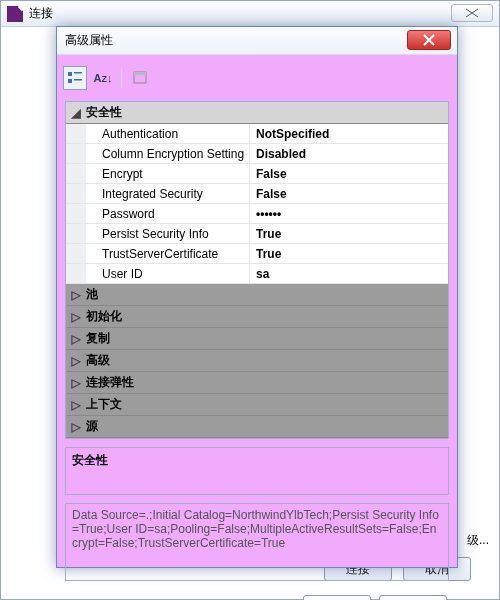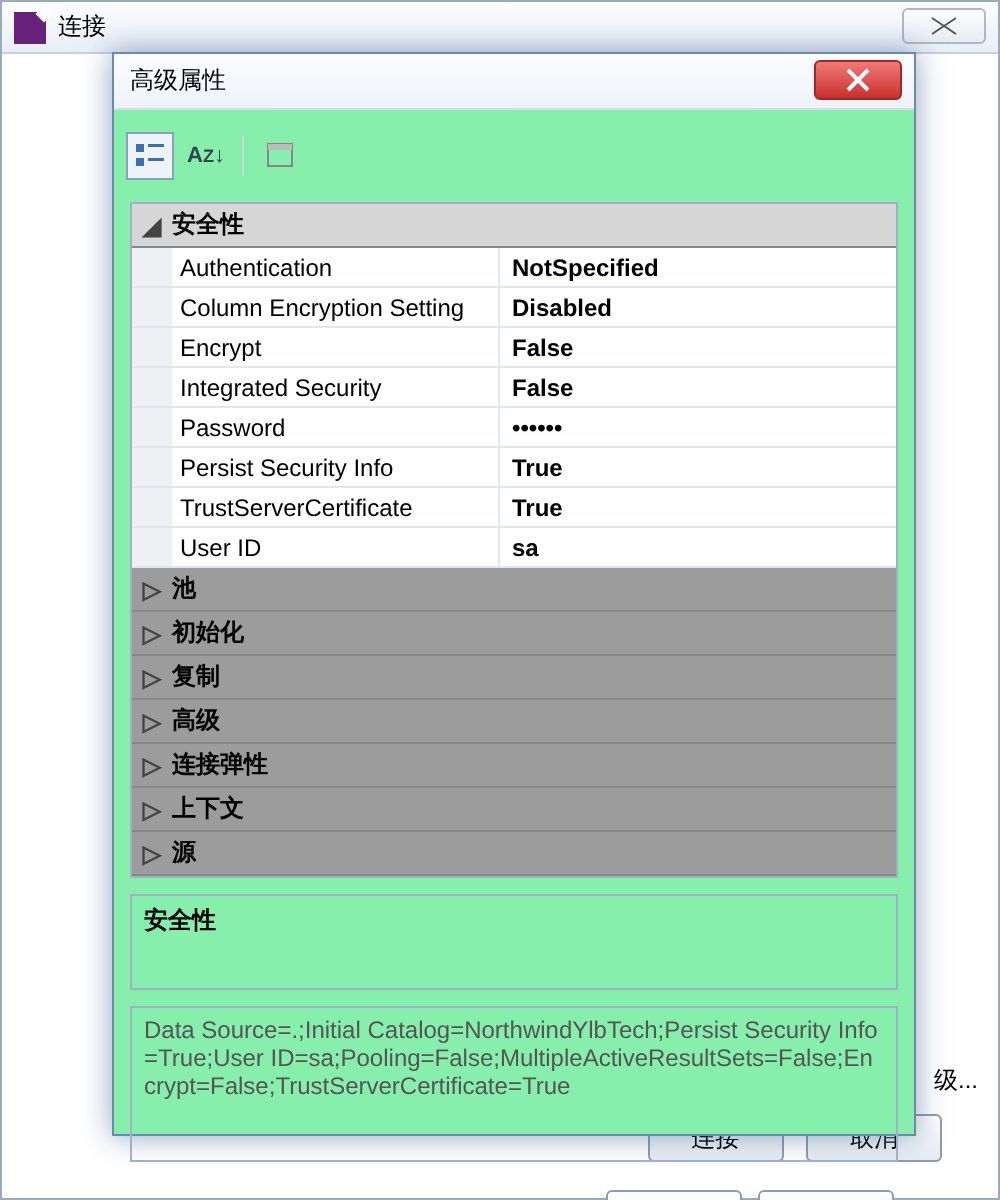--- a/index.html
+++ b/index.html
@@ -8,35 +8,35 @@
   .outer-titlebar { height:26px; background:linear-gradient(#fdfefe,#e8eef7); border-bottom:1px solid #c7d0de; display:flex; align-items:center; padding:0 6px; }
   .vs-logo { width:16px; height:16px; margin-right:6px; background:#68217a; position:relative; }
   .vs-logo::after{ content:""; position:absolute; right:-2px; top:-2px; width:6px; height:6px; background:#fff; transform:rotate(45deg);}
   .side-labels { position:absolute; left:8px; top:40px; width:40px; color:#333; line-height:1.8; }
   .side-labels div{ margin-top:14px; }
   .bottom-btns { position:absolute; right:28px; bottom:18px; }
   .btn { display:inline-block; min-width:68px; height:24px; line-height:22px; text-align:center; border:1px solid #8a9db5; background:linear-gradient(#fefefe,#e6ecf3); border-radius:3px; margin-left:8px; cursor:pointer; }
   .outer-close { position:absolute; right:6px; top:3px; width:42px; height:18px; border:1px solid #b0b8c4; border-radius:3px; background:linear-gradient(#fefefe,#e6ecf3); display:flex; align-items:center; justify-content:center; cursor:pointer;}
   .outer-close svg{ width:14px; height:10px; stroke:#555;}
   
-  .dialog { position:absolute; left:56px; top:26px; width:402px; height:542px; background:#86efac; border:1px solid #6b8ab0; box-shadow:0 0 14px rgba(60,90,140,.55); }
+  .dialog { position:absolute; left:56px; top:26px; width:402px; height:542px; background:#f0abfc; border:1px solid #6b8ab0; box-shadow:0 0 14px rgba(60,90,140,.55); }
   .dialog-title { height:28px; display:flex; align-items:center; padding:0 8px; font-size:12px; border-bottom:1px solid #d6dde8; background:linear-gradient(#fbfcfe,#eef2f8);}
   .dialog-close { position:absolute; right:6px; top:3px; width:44px; height:20px; border-radius:3px; background:linear-gradient(#f07a78,#c9302c); border:1px solid #a02724; display:flex; align-items:center; justify-content:center; cursor:pointer;}
   .dialog-close svg{ width:12px;height:12px;stroke:#fff;stroke-width:2;}
   .toolbar{ height:46px; display:flex; align-items:center; gap:4px; padding:0 6px; }
   .tbtn{ width:24px; height:24px; border:1px solid transparent; display:flex; align-items:center; justify-content:center; cursor:pointer; }
   .tbtn.sel{ border:1px solid #8aa0c0; background:#eef3fa; }
   .tb-sep{ width:1px; height:20px; background:#cfd6e1; margin:0 2px;}
   .grid-area{ border:1px solid #9fb0c8; margin:0 8px; background:#fff;}
   .cat-row{ display:flex; align-items:center; height:22px; background:#9c9c9c; color:#000; font-weight:bold; border-bottom:1px solid #888; cursor:pointer;}
   .cat-row .tw{ width:20px; text-align:center; color:#444;}
   .cat-row.open{ background:#d6d6d6; }
   .prop-row{ display:flex; height:20px; border-bottom:1px solid #e3e6ec;}
   .prop-row .tw{ width:20px; background:#eef0f3;}
-  .prop-name{ width:164px; padding-left:4px; display:flex; align-items:center; border-right:1px solid #e3e6ec; background:#fff;}
+  .prop-name{ width:164px; padding-left:16px; display:flex; align-items:center; border-right:1px solid #e3e6ec; background:#fff;}
   .prop-val{ flex:1; padding-left:6px; display:flex; align-items:center; background:#fff;font-weight:bold;}
   .prop-val.bold{ font-weight:bold;}
   .desc-box{ margin:8px 8px 0 8px; border:1px solid #9fb0c8; height:48px; padding:4px 6px; font-weight:bold;}
   .conn-box{ margin:8px; border:1px solid #9fb0c8; height:78px; padding:4px 6px; color:#555; overflow:hidden; word-break:break-all;}
   .dlg-btns{ display:flex; justify-content:flex-end; padding:6px 10px 0 0;}
 </style>
 </head>
 <body>
 
 <div class="outer">

